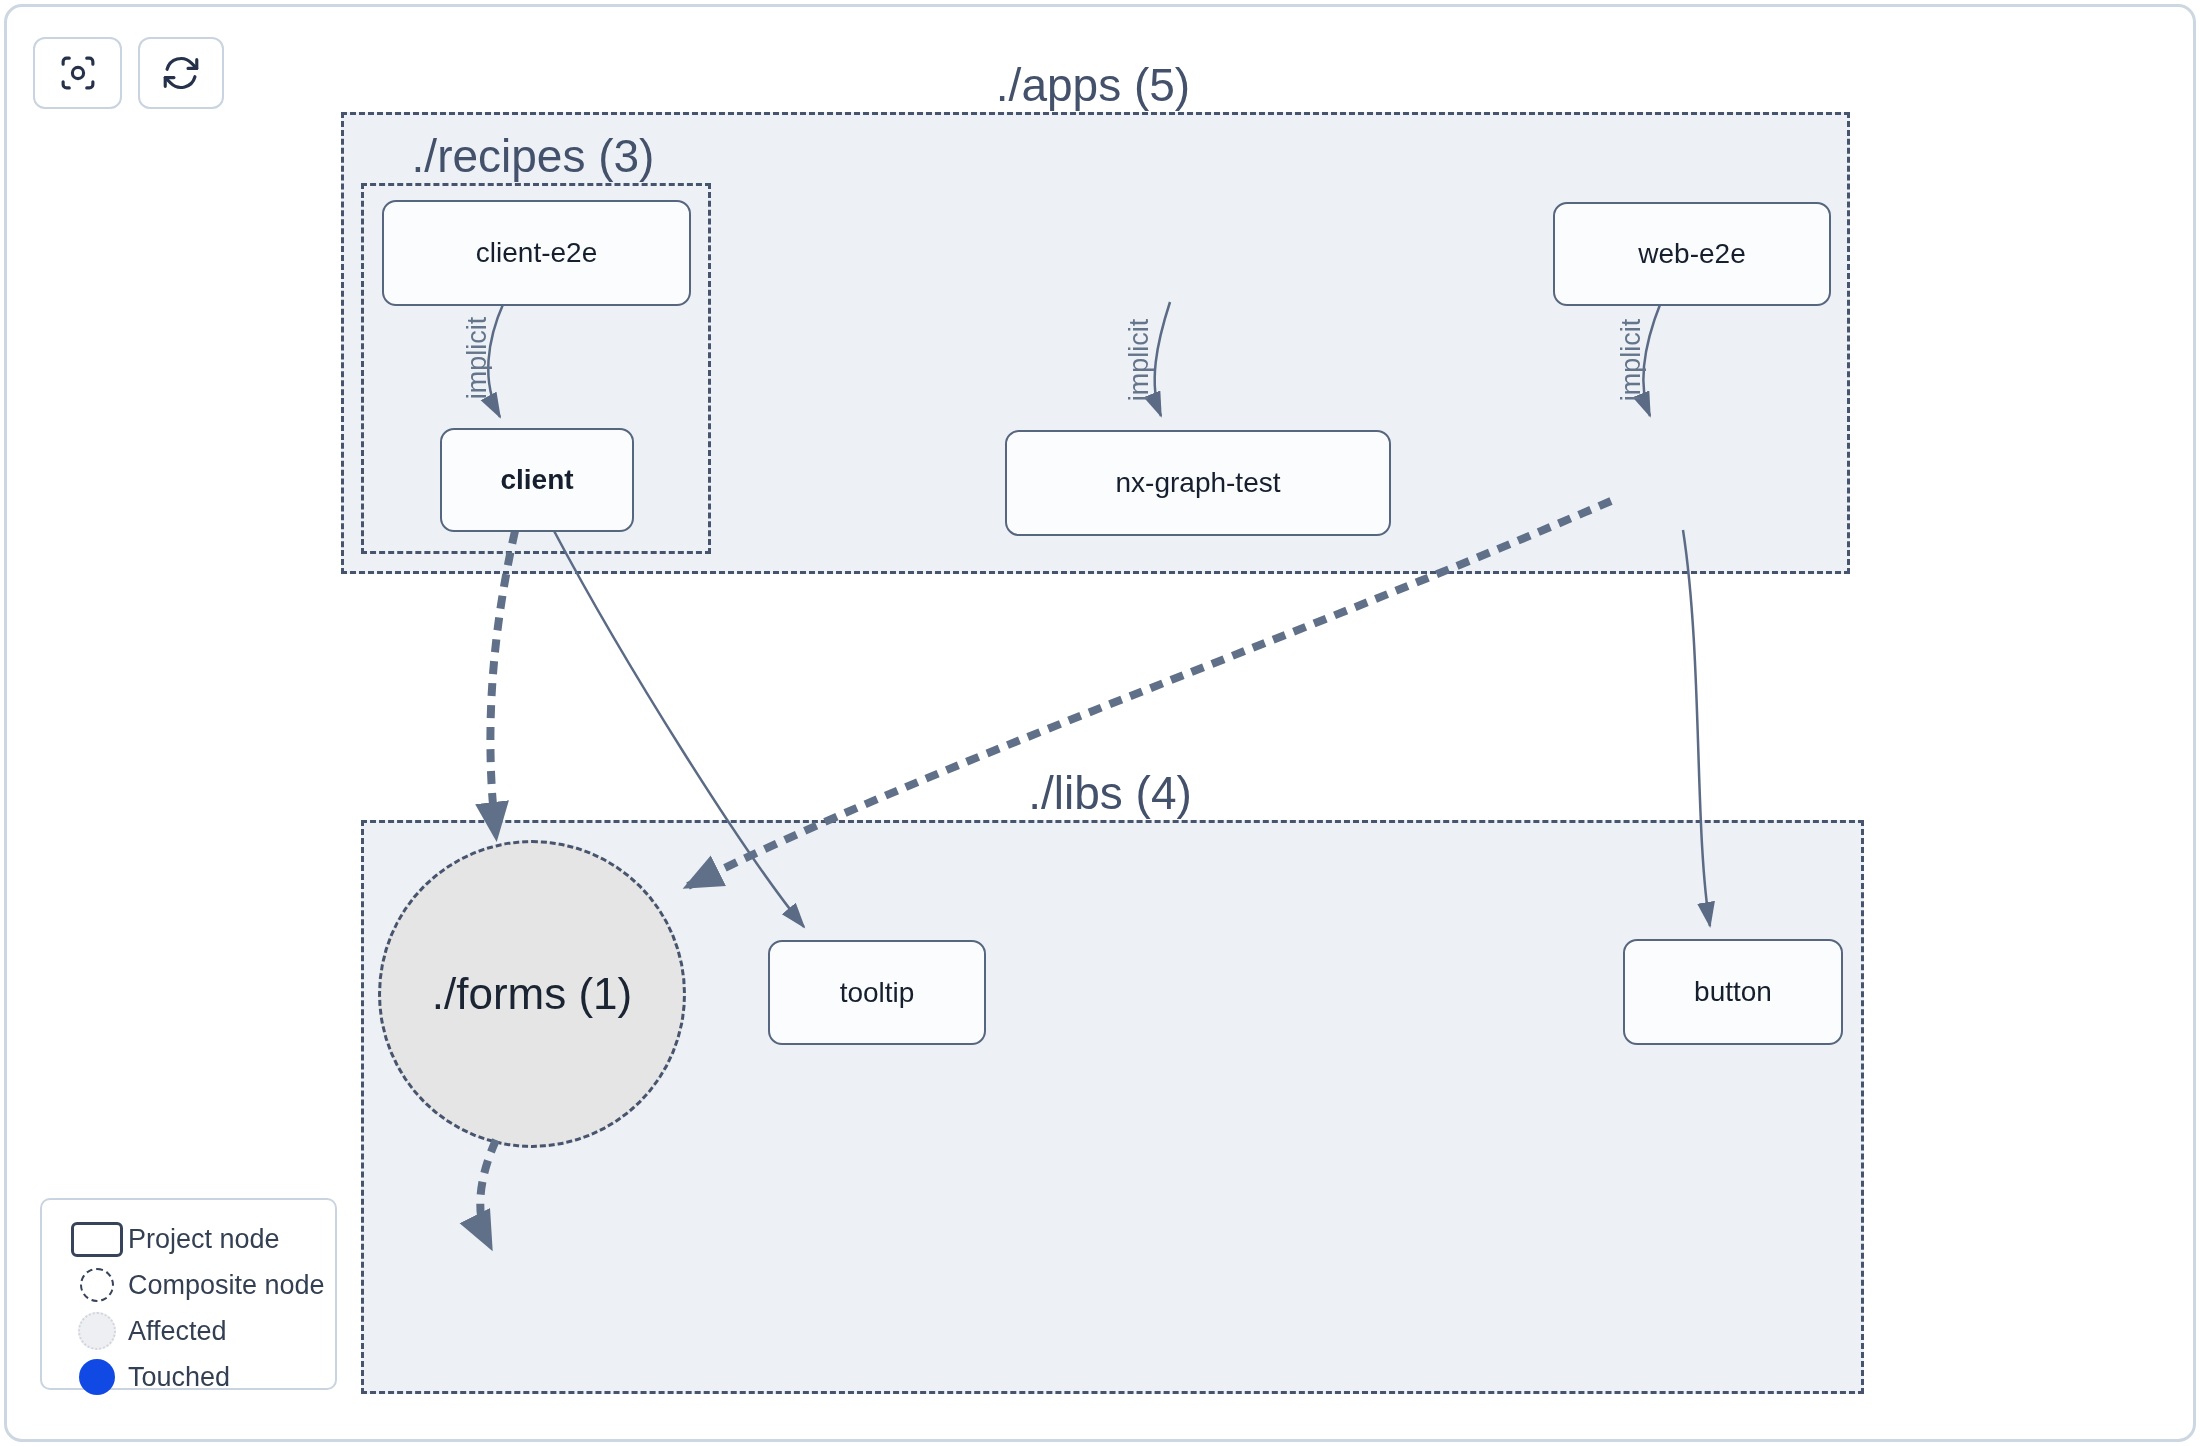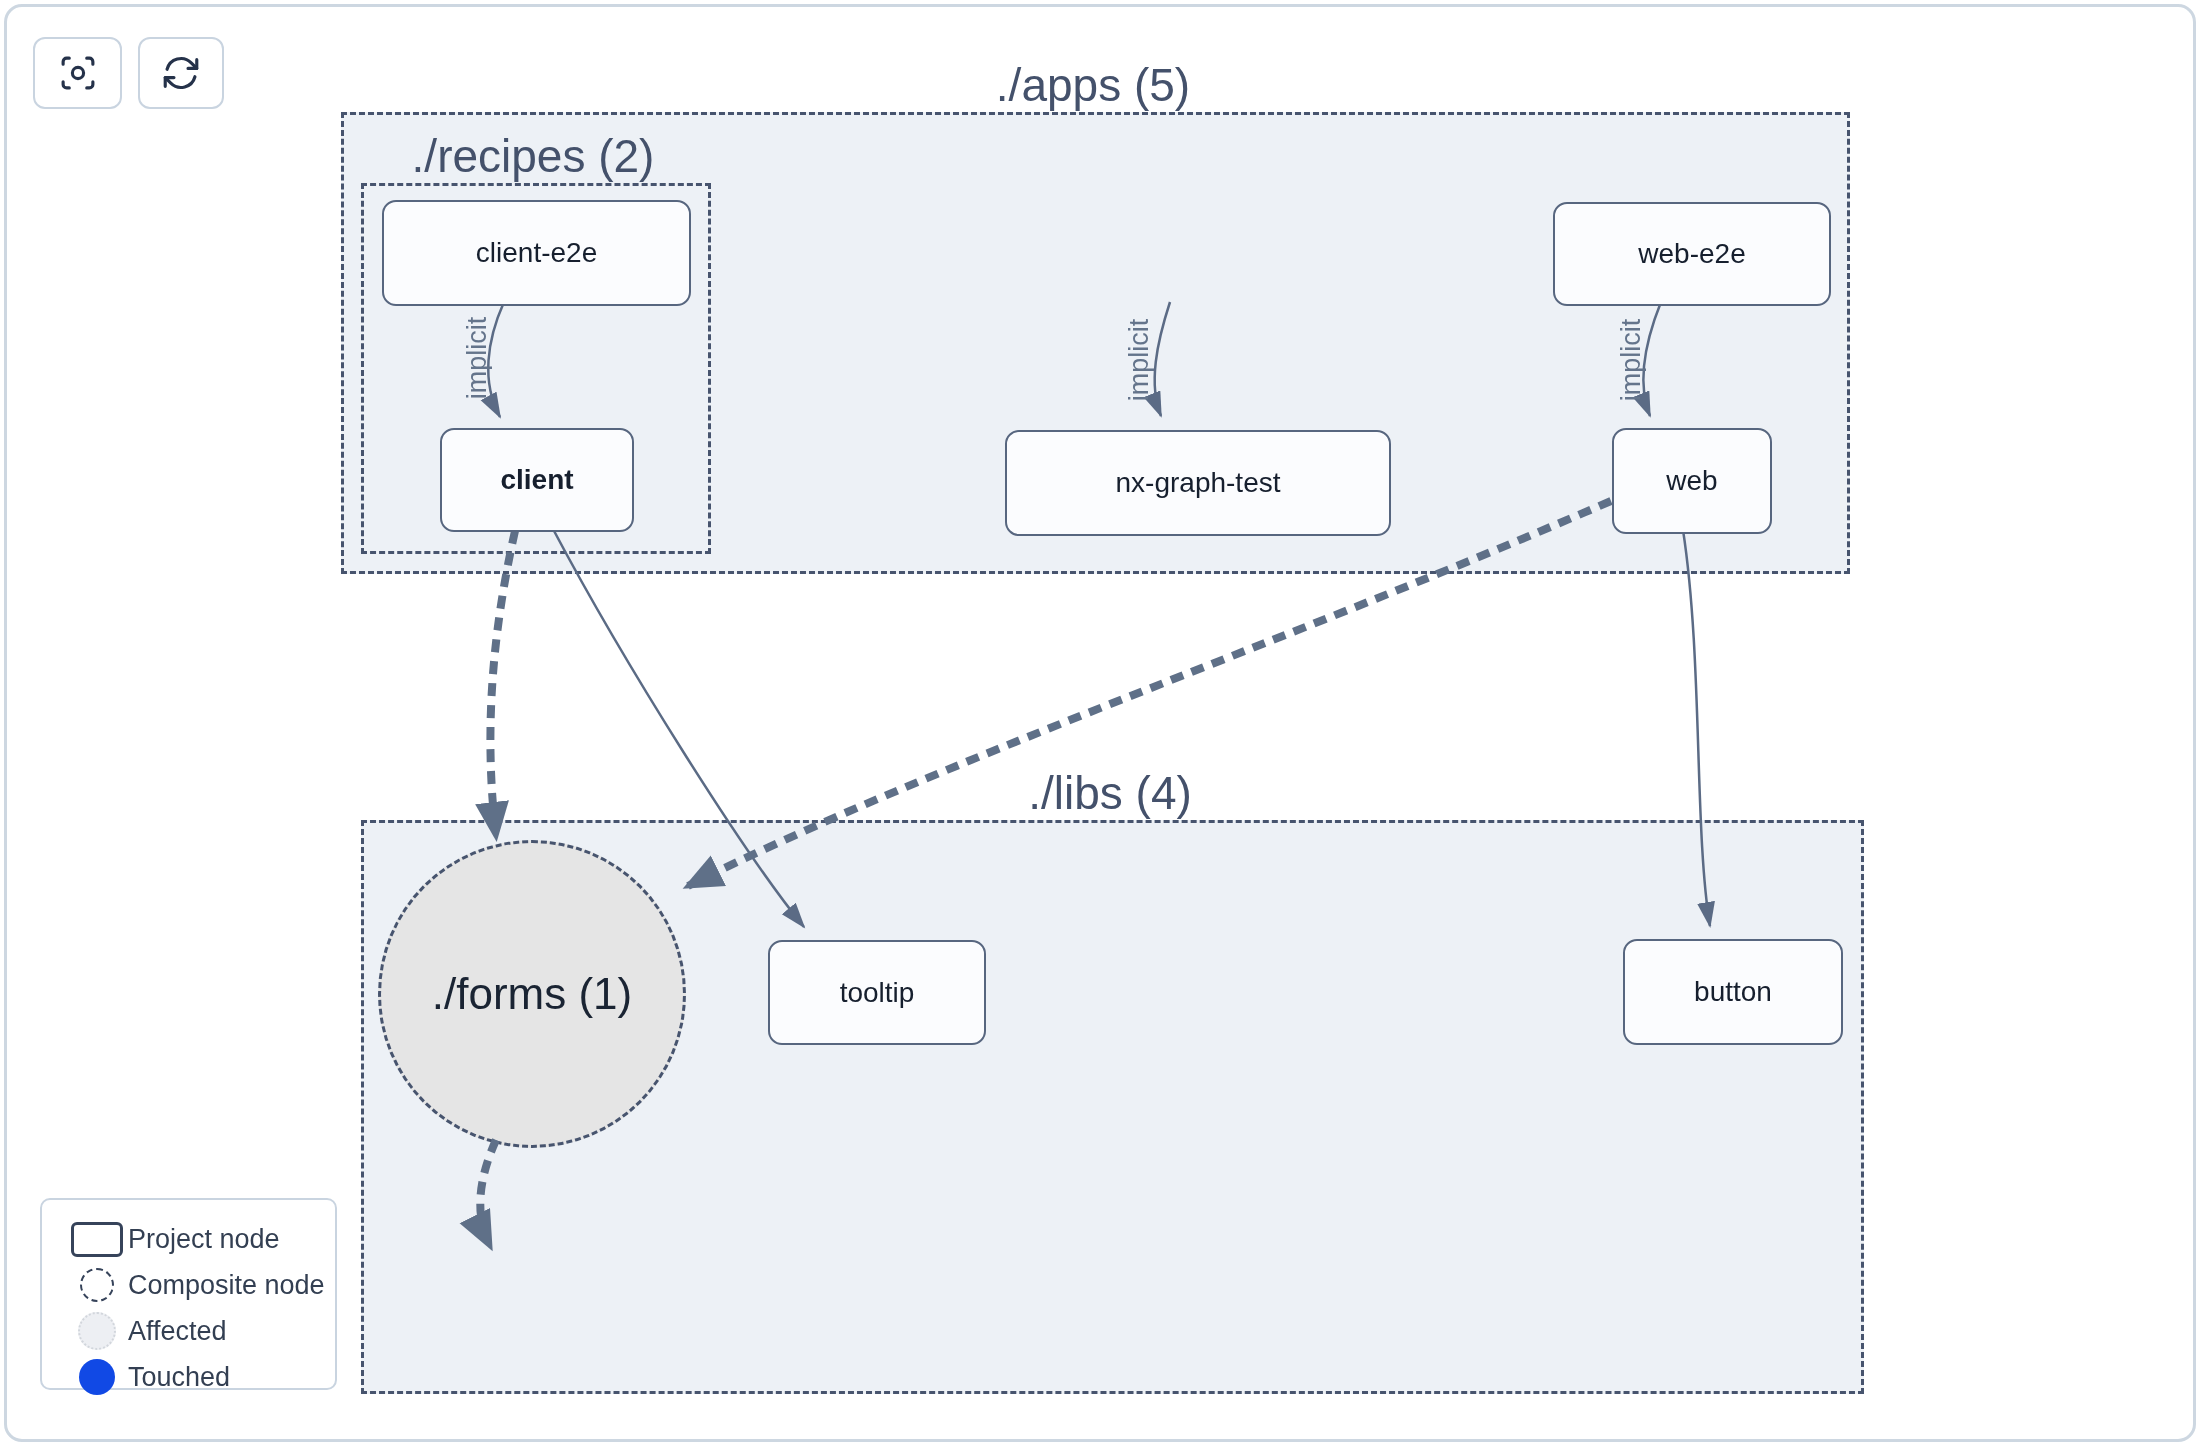--- a/index.html
+++ b/index.html
@@ -68,21 +68,21 @@
         <path d="M2.99 19.61v-4.99h4.99"></path>
       </svg>
     </span>
   </div>
 
   <div class="group" style="left:341px; top:112px; width:1503px; height:456px;"></div>
   <div class="group transparent" style="left:361px; top:183px; width:344px; height:365px;"></div>
   <div class="group" style="left:361px; top:820px; width:1497px; height:568px;"></div>
 
   <div class="group-label" style="left:1093px; top:62px;">./apps (5)</div>
-  <div class="group-label" style="left:533px; top:133px;">./recipes (2)</div>
+  <div class="group-label" style="left:533px; top:133px;">./recipes (3)</div>
   <div class="group-label" style="left:1110px; top:770px;">./libs (4)</div>
 
   <div class="composite" style="left:378px; top:840px; width:302px; height:302px;">
     <span>./forms (1)</span>
   </div>
 
   <svg id="edges" width="2200" height="1446">
     <defs>
       <marker id="arrow-thin" markerUnits="userSpaceOnUse" markerWidth="28" markerHeight="20" refX="24" refY="9" orient="auto">
         <path d="M0 0 L26 9 L0 18 Z" fill="#5b6b85"></path>
@@ -117,23 +117,20 @@
   </div>
   <div class="node" style="left:440px; top:428px; width:190px; height:100px;font-weight:bold;">
     <span>client</span>
   </div>
   <div class="node" style="left:1005px; top:430px; width:382px; height:102px;">
     <span>nx-graph-test</span>
   </div>
   <div class="node" style="left:1553px; top:202px; width:274px; height:100px;text-align:center;">
     <span>web-e2e</span>
   </div>
-  <div class="node" style="left:1612px; top:428px; width:156px; height:102px;">
-    <span>web</span>
-  </div>
   <div class="node" style="left:768px; top:940px; width:214px; height:101px;">
     <span>tooltip</span>
   </div>
   <div class="node" style="left:1623px; top:939px; width:216px; height:102px;">
     <span>button</span>
   </div>
 
   <div class="legend">
     <div class="legend-row">
       <span class="legend-swatch-col">

